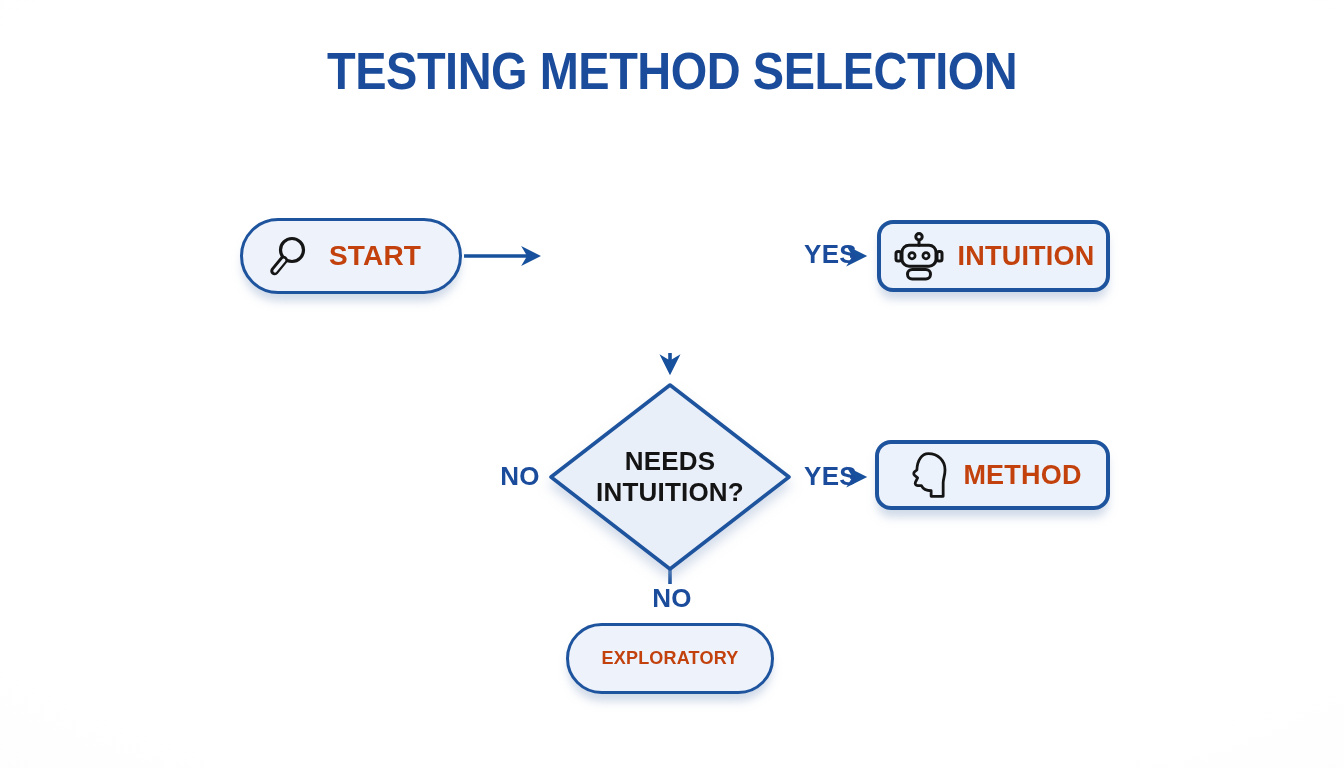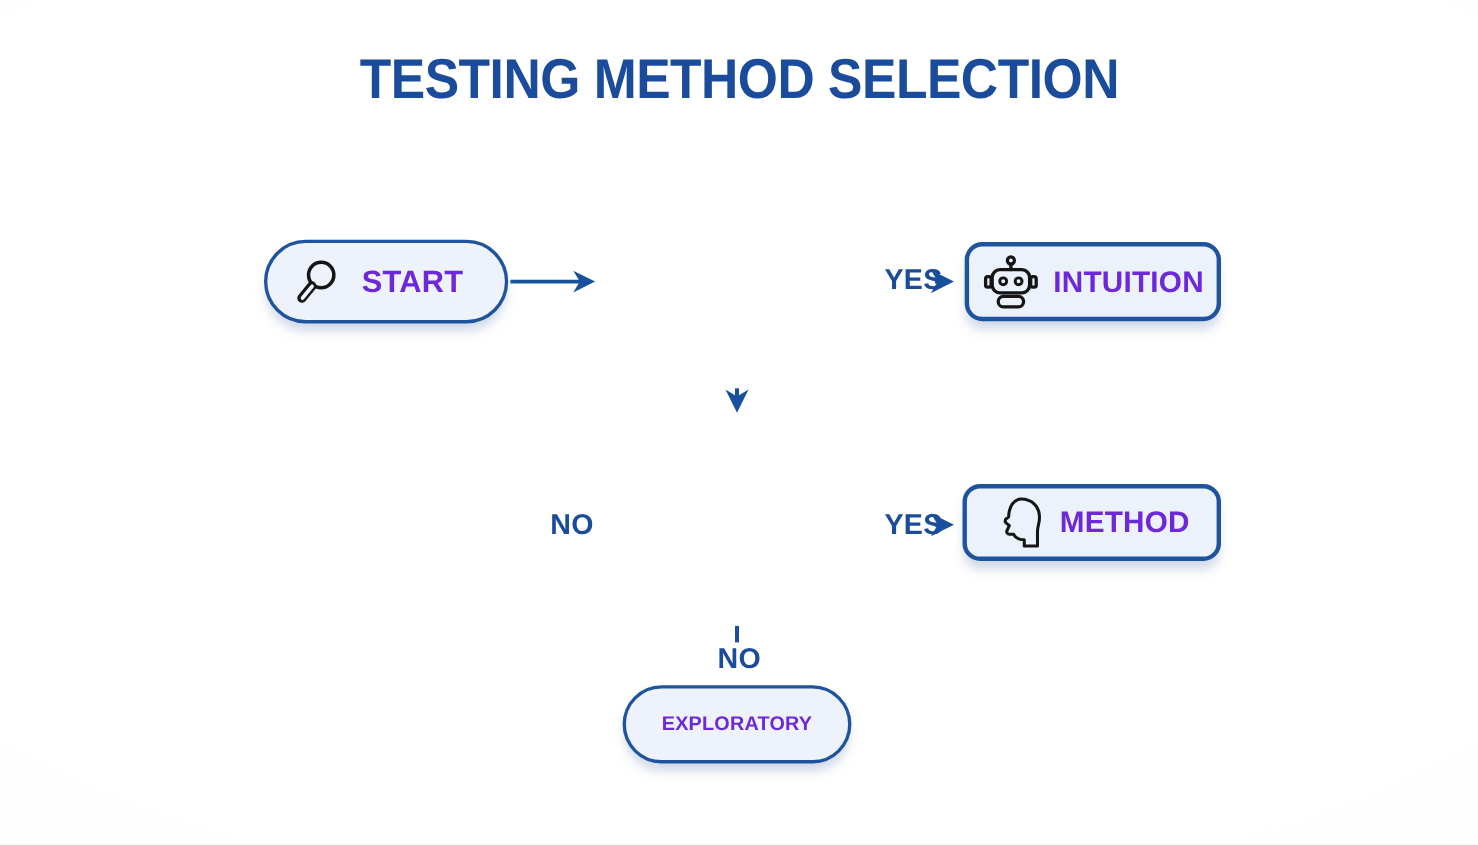--- a/index.html
+++ b/index.html
@@ -32,21 +32,21 @@
     box-shadow:0 9px 10px -2px rgba(168,186,214,0.55);
   }
   .proc {
     background:#ecf2fb;
     border:4px solid #1e549e;
     border-radius:16px;
     box-shadow:0 9px 10px -2px rgba(168,186,214,0.55);
     gap:13px;
   }
   .node-label {
-    color:#6d28d9; font-weight:bold; letter-spacing:0.2px;
+    color:#c2410c; font-weight:bold; letter-spacing:0.2px;
   }
   .start-node { left:240px; top:218px; width:222px; height:76px; justify-content:flex-start; padding-left:22px; }
   .start-node .node-label { flex:1; text-align:center; padding-right:20px; font-size:28px; }
   .automated-node { left:877px; top:220px; width:233px; height:72px; }
   .automated-node .node-label { font-size:27px; }
   .manual-node { left:875px; top:440px; width:235px; height:70px; }
   .manual-node .node-label { font-size:27px; }
   .exploratory-node { left:566px; top:623px; width:208px; height:71px; }
   .exploratory-node .node-label { font-size:18px; }
 
@@ -119,20 +119,29 @@
         <circle cx="19" cy="25.7" r="3.1" stroke-width="2.7"></circle>
         <circle cx="33" cy="25.7" r="3.1" stroke-width="2.7"></circle>
         <rect x="3" y="21.5" width="5" height="9.5" rx="2"></rect>
         <rect x="44" y="21.5" width="5" height="9.5" rx="2"></rect>
         <rect x="14.5" y="39.5" width="23" height="9.5" rx="4.7"></rect>
       </svg>
     </span>
     <span class="node-label">INTUITION</span>
   </div>
 
+  <div class="diamond diamond-2">
+    <svg width="244" height="190" viewBox="0 0 244 190">
+      <polygon class="dshape" points="122,3 241,95 122,187 3,95" fill="#e9eff9" stroke="#1e549e" stroke-width="3.6" stroke-linejoin="round"></polygon>
+    </svg>
+    <div class="diamond-text">
+      <span>NEEDS</span>
+      <span>INTUITION?</span>
+    </div>
+  </div>
 
   <div class="edge-label no-left">NO</div>
 
   <div class="edge-label yes-2">YES</div>
 
   <div class="node proc manual-node">
     <span class="icon">
       <svg width="47" height="50" viewBox="0 0 50 54" fill="none" stroke="#151515" stroke-width="3" stroke-linecap="round" stroke-linejoin="round">
         <path d="M27 4 C37.5 4 45 11.5 45 21.5 C45 27.5 43 31 43 35.5 L43 50 L30 50 L30 44 C25.5 44 21.5 42.5 19.5 38.5 L15.5 38.5 C13.4 38.5 12.2 36.6 13.1 34.8 L15.4 30.1 L12.1 27.3 C10.9 26.2 11 24.3 12.3 23.3 L14.6 21.6 C15 11.3 19.7 4 27 4 Z"></path>
       </svg>

